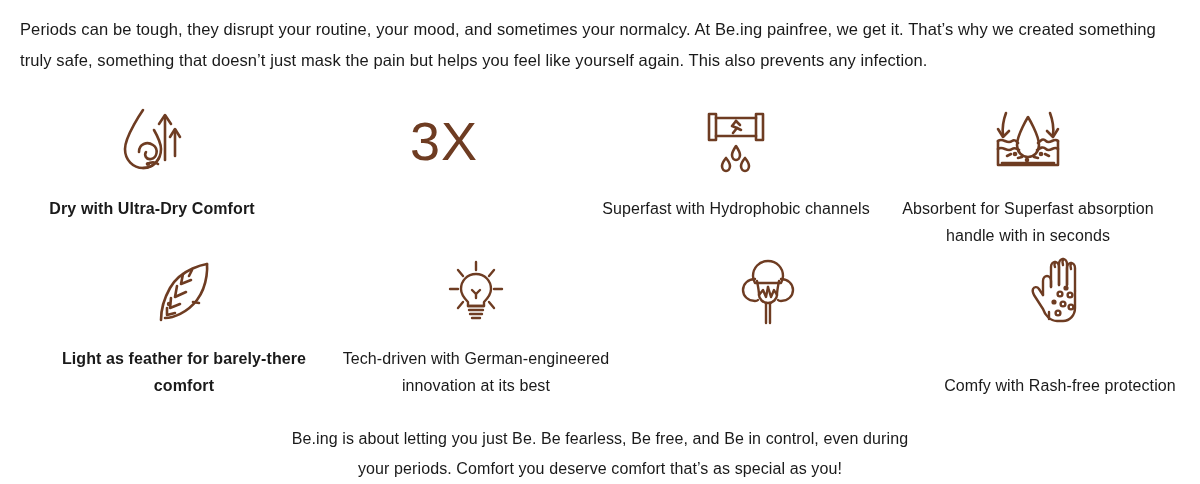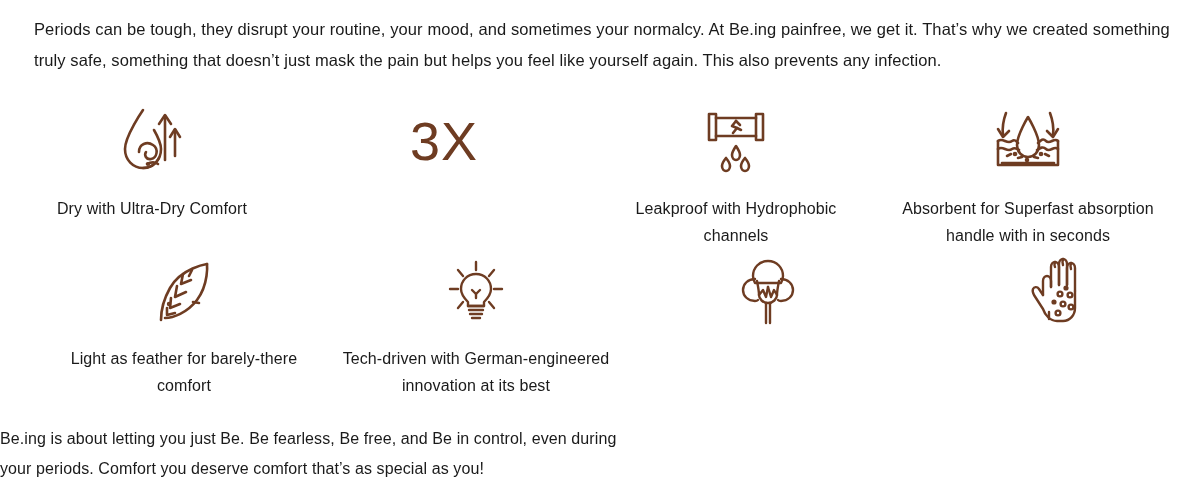--- a/index.html
+++ b/index.html
@@ -11,21 +11,21 @@
     width: 1200px;
     height: 484px;
     font-family: "Liberation Sans", sans-serif;
     color: #1a1a1a;
     overflow: hidden;
     position: relative;
   }
 
   .intro {
     position: absolute;
-    left: 34px;
+    left: 20px;
     top: 14px;
     width: 1164px;
     font-size: 16.5px;
     line-height: 31px;
     color: #1a1a1a;
     letter-spacing: 0.1px;
   }
 
   .grid {
     position: absolute;
@@ -41,21 +41,21 @@
   .row-1 { height: 152px; }
   .row-2 { height: 155px; padding-left: 32px; }
 
   .cell {
     width: 292px;
     display: flex;
     flex-direction: column;
     align-items: center;
     box-sizing: border-box;
   }
-  .cell-0 { margin-left: 6px; }
+  .cell-0 { margin-left: 6px; font-weight: bold; }
 
   .icon-wrap {
     height: 82px;
     display: flex;
     align-items: center;
     justify-content: center;
   }
   .row-2 .icon-wrap { height: 80px; }
 
   .icon-wrap svg {
@@ -82,20 +82,21 @@
   }
   .label.single-shift {
     margin-top: 40px;
   }
 
   .footer {
     position: absolute;
     left: 0;
     top: 424px;
     width: 1200px;
+    text-align: center;
     font-size: 16px;
     line-height: 30px;
     color: #1a1a1a;
     letter-spacing: 0.1px;
   }
   .footer .fline { display: block; }
 </style>
 </head>
 <body>
 
@@ -136,21 +137,21 @@
           <path d="M11 10 L51 10"></path>
           <path d="M11 28 L51 28"></path>
           <path d="M31 13 L27 18 L32 20 L28 25"></path>
           <path d="M31 13 L35 17"></path>
           <path d="M32 20 L36 22"></path>
           <path d="M31 38 C31 38 27 44 27 47 C27 50 29 52 31 52 C33 52 35 50 35 47 C35 44 31 38 31 38 Z"></path>
           <path d="M21 50 C21 50 17 55 17 58 C17 61 19 63 21 63 C23 63 25 61 25 58 C25 55 21 50 21 50 Z"></path>
           <path d="M40 50 C40 50 36 55 36 58 C36 61 38 63 40 63 C42 63 44 61 44 58 C44 55 40 50 40 50 Z"></path>
         </svg>
       </div>
-      <div class="label">Leakproof with Hydrophobic channels</div>
+      <div class="label">Superfast with Hydrophobic channels</div>
     </div>
 
     <div class="cell">
       <div class="icon-wrap">
         <svg width="76" height="68" viewBox="0 0 76 68" fill="none" stroke="#6e3c22" stroke-width="2.6" stroke-linecap="round" stroke-linejoin="round">
           <path d="M16 6 C13 14 12 20 13 28"></path>
           <path d="M8 22 L13 30 L19 24"></path>
           <path d="M60 6 C63 14 64 20 63 28"></path>
           <path d="M57 24 L63 30 L68 22"></path>
           <path d="M38 10 C38 10 27 28 27 38 C27 45 32 50 38 50 C44 50 49 45 49 38 C49 28 38 10 38 10 Z"></path>
@@ -244,20 +245,21 @@
           <circle cx="30" cy="37" r="2.4"></circle>
           <circle cx="40" cy="38" r="2.4"></circle>
           <circle cx="33" cy="47" r="2.4"></circle>
           <circle cx="41" cy="50" r="2.4"></circle>
           <circle cx="28" cy="56" r="2.4"></circle>
           <circle cx="24" cy="45" r="1.4" fill="#6e3c22"></circle>
           <circle cx="36" cy="31" r="1.4" fill="#6e3c22"></circle>
           <path d="M19 55 L19 62"></path>
         </svg>
       </div>
+      <div class="label single-shift">Comfy with Rash-free protection</div>
     </div>
 
   </div>
 
 </div>
 
 <div class="footer">
   <span class="fline">Be.ing is about letting you just Be. Be fearless, Be free, and Be in control, even during</span>
   <span class="fline">your periods. Comfort you deserve comfort that’s as special as you!</span>
 </div>

